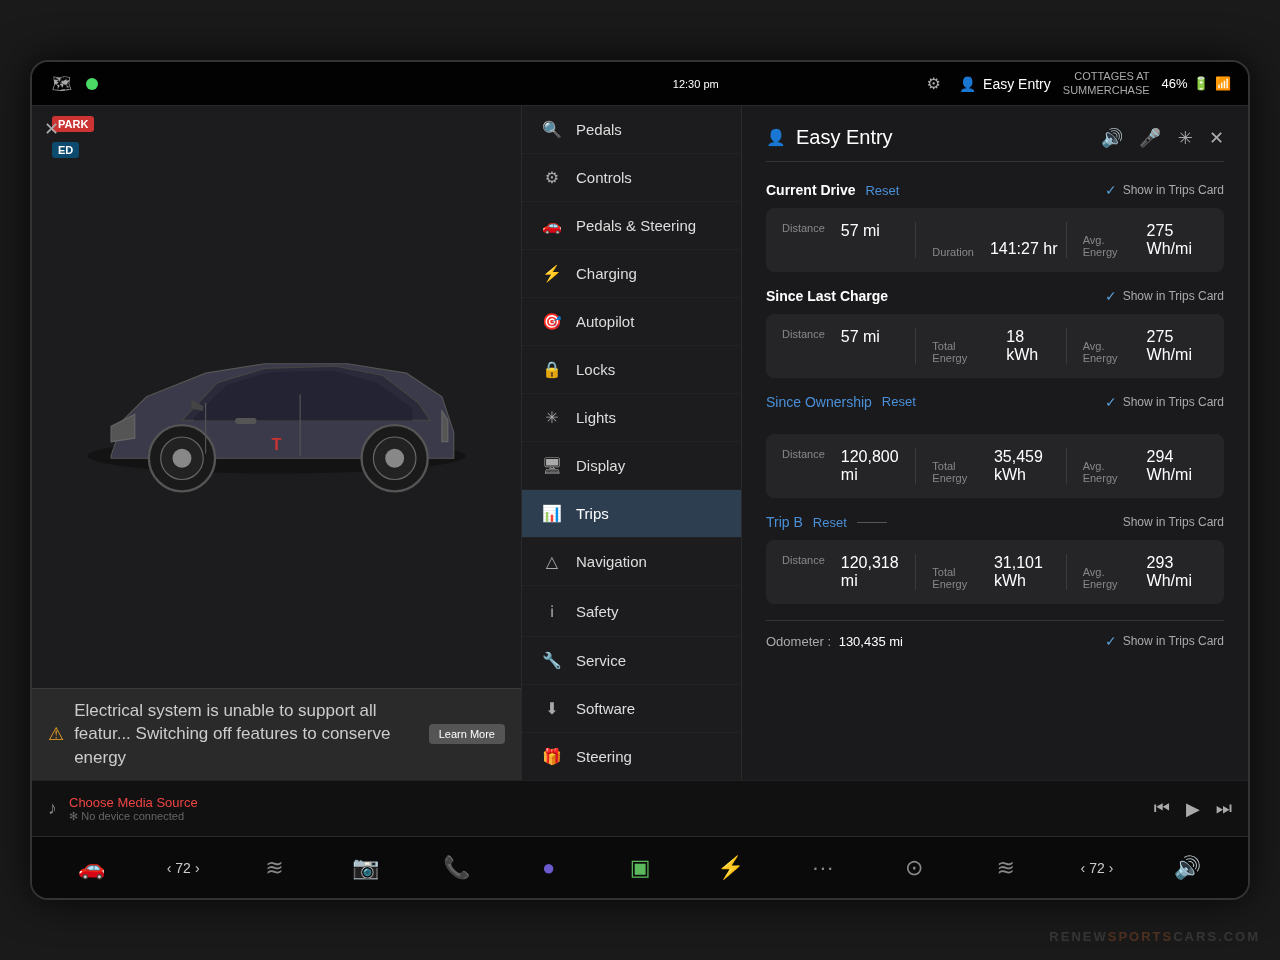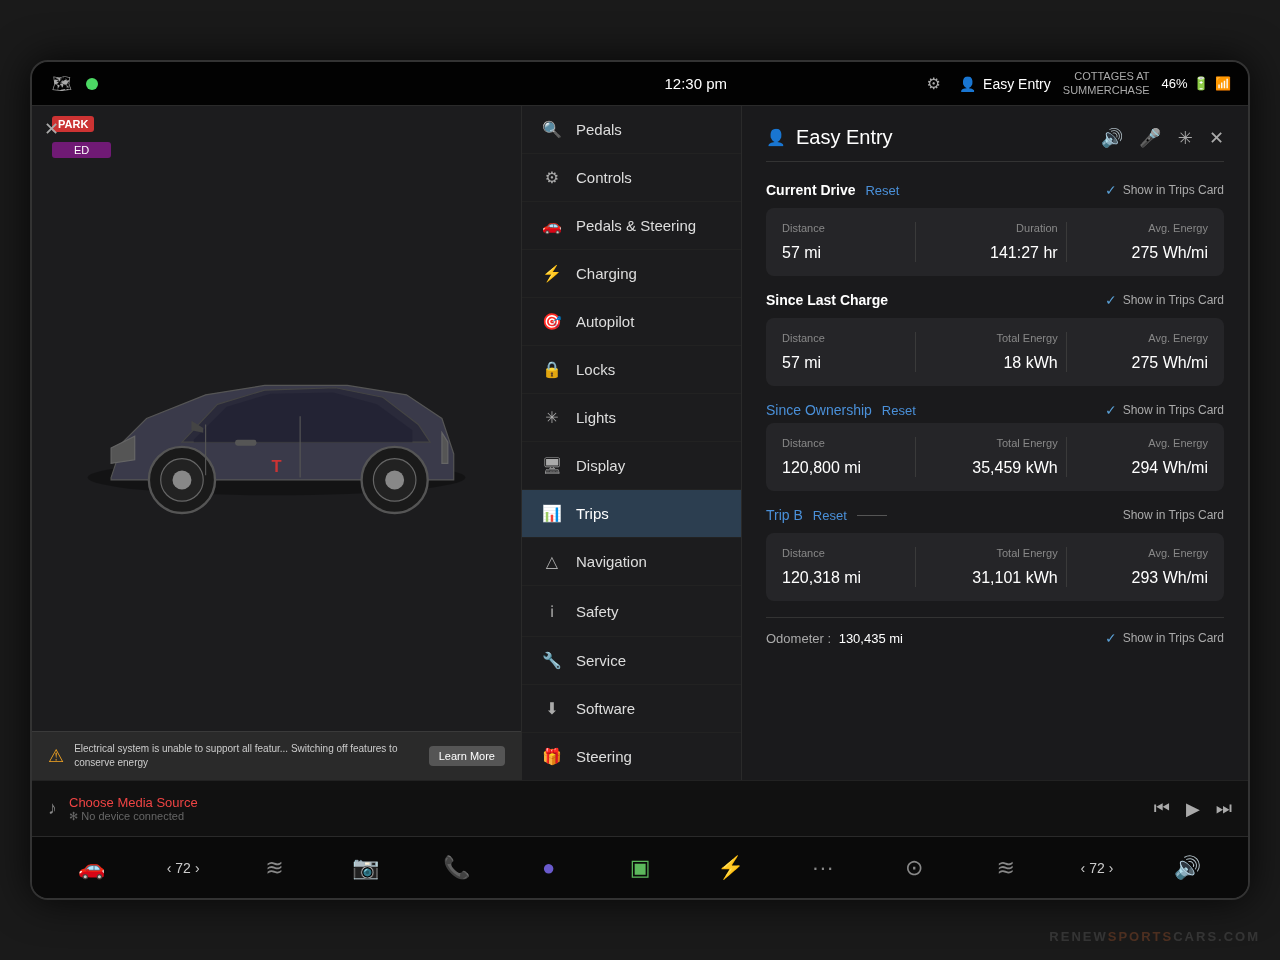--- a/index.html
+++ b/index.html
@@ -51,21 +51,21 @@
       height: 28px;
       display: flex;
       align-items: center;
       justify-content: center;
       color: #aaa;
       font-size: 16px;
     }
 
     .status-time {
       color: #fff;
-      font-size: 15px;
+      font-size: 11px;
       font-weight: 500;
       flex: 1;
       text-align: center;
     }
 
     .status-bar-right {
       display: flex;
       align-items: center;
       gap: 12px;
       color: #fff;
@@ -147,46 +147,46 @@
       font-size: 11px;
       font-weight: bold;
       padding: 2px 6px;
       border-radius: 3px;
     }
 
     .ed-badge {
       position: absolute;
       top: 36px;
       left: 20px;
-      background: #701a75;
+      background: #0c4a6e;
       color: #fff;
       font-size: 11px;
-      font-weight: normal;
-      padding: 2px 22px;
+      font-weight: bold;
+      padding: 2px 6px;
       border-radius: 3px;
     }
 
     .alert-bar {
       background: #2a2a2a;
       padding: 10px 16px;
       display: flex;
       align-items: center;
       gap: 10px;
       border-top: 1px solid #3a3a3a;
     }
 
     .alert-icon {
       color: #f5a623;
       font-size: 18px;
       flex-shrink: 0;
     }
 
     .alert-text {
       color: #ccc;
-      font-size: 10px;
+      font-size: 17px;
       flex: 1;
       line-height: 1.4;
     }
 
     .learn-more-btn {
       background: #555;
       color: #fff;
       font-size: 11px;
       padding: 4px 10px;
       border-radius: 4px;
@@ -313,22 +313,22 @@
       border-radius: 8px;
       padding: 14px 16px;
       margin-bottom: 16px;
       display: flex;
       gap: 0;
     }
 
     .stat-item {
       flex: 1;
       display: flex;
-      flex-direction: column;
-      gap: 10px;
+      flex-direction: row;
+      gap: 16px;
     }
 
     .stat-item + .stat-item {
       border-left: 1px solid #3a3a3a;
       padding-left: 16px;
       margin-left: 8px;
       align-items: flex-end;
     }
 
     .stat-label {
@@ -337,23 +337,22 @@
     }
 
     .stat-value {
       color: #fff;
       font-size: 16px;
       font-weight: 500;
     }
 
     .since-ownership-header {
       display: flex;
-      align-items: center;
       gap: 10px;
-      margin-bottom: 5px;
+      margin-bottom: 24px;
     }
 
     .section-link {
       color: #4a90d9;
       font-size: 14px;
       font-weight: 500;
       cursor: pointer;
     }
 
     .trip-b-header {

